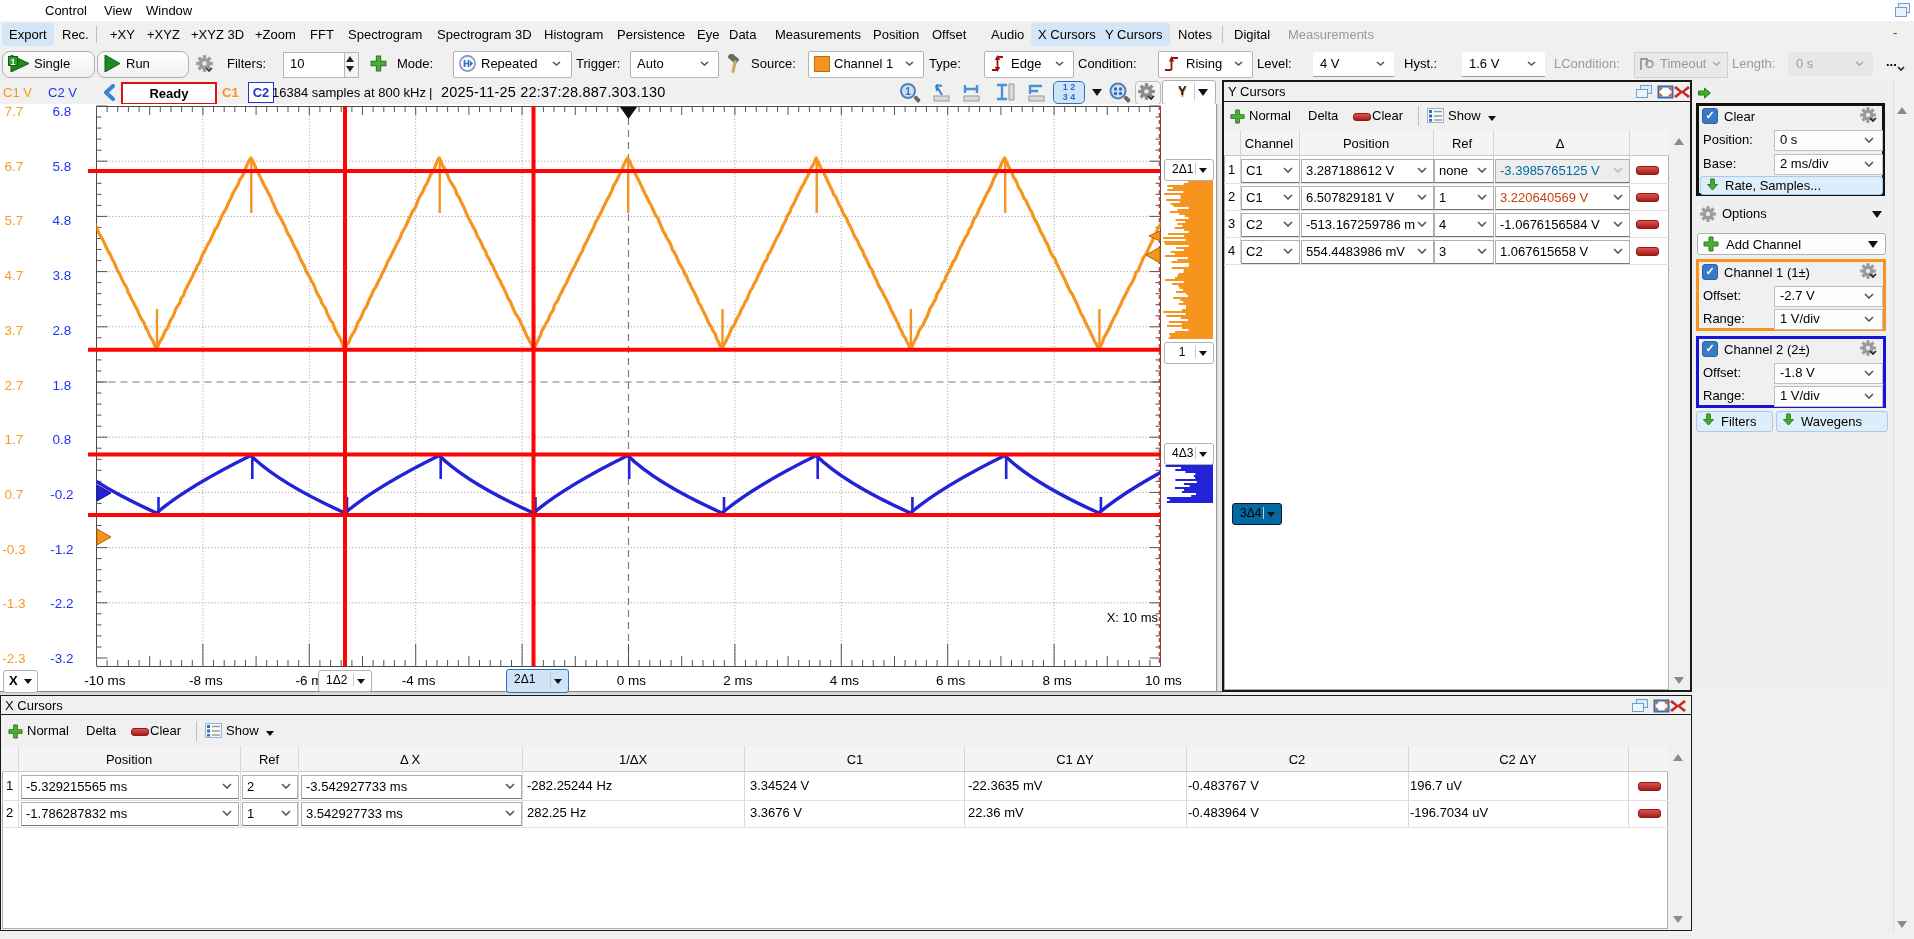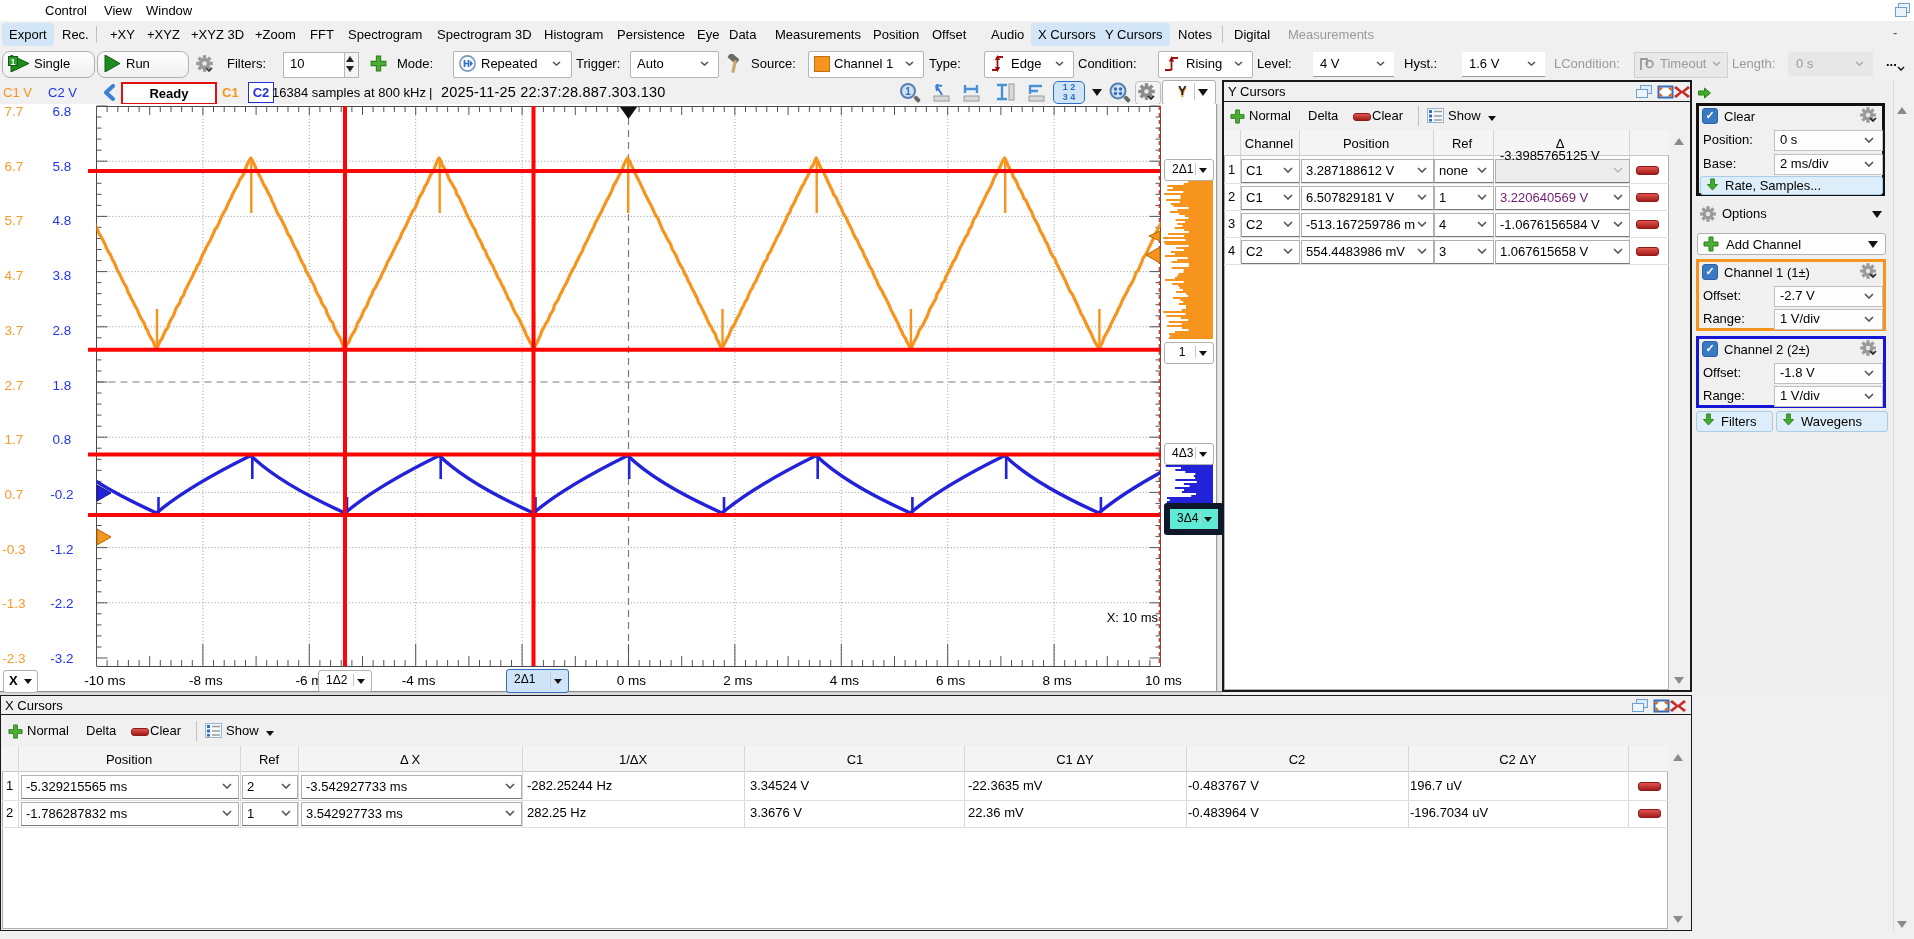--- a/index.html
+++ b/index.html
@@ -332,21 +332,21 @@
 <div class="abs" style="left:1164px;top:342px;width:48px;height:20px;background:#fff;border:1px solid #b0b0b0;border-radius:3px;z-index:5">
     <span class="tx" style="left:7px;top:2px;font-size:12px">&nbsp;&nbsp;1</span>
     <div class="abs" style="left:30px;top:3px;width:1px;height:12px;background:#c8c8c8"></div>
     <div class="darr" style="left:34px;top:8px;border-top-color:#111;border-left-width:4px;border-right-width:4px;border-top-width:5px"></div>
   </div>
 <div class="abs" style="left:1164px;top:443px;width:48px;height:20px;background:#fff;border:1px solid #b0b0b0;border-radius:3px;z-index:5">
     <span class="tx" style="left:7px;top:2px;font-size:12px">4Δ3</span>
     <div class="abs" style="left:30px;top:3px;width:1px;height:12px;background:#c8c8c8"></div>
     <div class="darr" style="left:34px;top:8px;border-top-color:#111;border-left-width:4px;border-right-width:4px;border-top-width:5px"></div>
   </div>
-<div class="abs" style="left:1164px;top:503px;width:48px;height:20px;background:#5eead4;border:6px solid #0f172a;border-radius:3px;z-index:5">
+<div class="abs" style="left:1232px;top:503px;width:48px;height:20px;background:#0369a1;border:1px solid #0f172a;border-radius:3px;z-index:5">
     <span class="tx" style="left:7px;top:2px;font-size:12px">3Δ4</span>
     <div class="abs" style="left:30px;top:3px;width:1px;height:12px;background:#c8c8c8"></div>
     <div class="darr" style="left:34px;top:8px;border-top-color:#111;border-left-width:4px;border-right-width:4px;border-top-width:5px"></div>
   </div>
 <div class="abs" style="left:3px;top:670px;width:33px;height:21px;background:#fff;border:1px solid #b0b0b0;border-radius:3px;z-index:5">
     <span class="tx" style="left:5px;top:2px;font-weight:bold">X</span>
     <div class="darr" style="left:20px;top:8px;border-top-color:#111;border-left-width:4px;border-right-width:4px;border-top-width:5px"></div>
   </div>
 <div class="abs" style="left:318px;top:670px;width:52px;height:20px;background:#fff;border:1px solid #b0b0b0;border-radius:3px;z-index:5">
     <span class="tx" style="left:7px;top:2px;font-size:12px">1Δ2</span>
@@ -412,21 +412,21 @@
 <span class="tx" style="left:1306px;top:163px;color:#000">3.287188612 V</span>
 <svg class="abs" style="left:1417px;top:167px" width="10" height="6" viewBox="0 0 10 6">
     <polyline points="1,1 5.0,5 9,1" fill="none" stroke="#555" stroke-width="1.6"></polyline>
   </svg>
 <div class="ccombo" style="left:1434px;top:159px;width:58px;height:22px;background:#fff"></div>
 <span class="tx" style="left:1439px;top:163px;color:#000">none</span>
 <svg class="abs" style="left:1477px;top:167px" width="10" height="6" viewBox="0 0 10 6">
     <polyline points="1,1 5.0,5 9,1" fill="none" stroke="#555" stroke-width="1.6"></polyline>
   </svg>
 <div class="ccombo" style="left:1495px;top:159px;width:133px;height:22px;background:#ededed"></div>
-<span class="tx" style="left:1500px;top:148px;color:#000000">-3.3985765125 V</span>
+<span class="tx" style="left:1500px;top:163px;color:#0369a1">-3.3985765125 V</span>
 <svg class="abs" style="left:1613px;top:167px" width="10" height="6" viewBox="0 0 10 6">
     <polyline points="1,1 5.0,5 9,1" fill="none" stroke="#b9b9b9" stroke-width="1.6"></polyline>
   </svg>
 <div class="deld" style="left:1636px;top:166px;width:21px;height:7px"></div>
 <span class="tx" style="left:1228px;top:189px">2</span>
 <div class="abs" style="left:1224px;top:210px;width:445px;height:1px;background:#e0e0e0"></div>
 <div class="ccombo" style="left:1241px;top:186px;width:57px;height:22px;background:#fff"></div>
 <span class="tx" style="left:1246px;top:190px;color:#000">C1</span>
 <svg class="abs" style="left:1283px;top:194px" width="10" height="6" viewBox="0 0 10 6">
     <polyline points="1,1 5.0,5 9,1" fill="none" stroke="#555" stroke-width="1.6"></polyline>
@@ -435,21 +435,21 @@
 <span class="tx" style="left:1306px;top:190px;color:#000">6.507829181 V</span>
 <svg class="abs" style="left:1417px;top:194px" width="10" height="6" viewBox="0 0 10 6">
     <polyline points="1,1 5.0,5 9,1" fill="none" stroke="#555" stroke-width="1.6"></polyline>
   </svg>
 <div class="ccombo" style="left:1434px;top:186px;width:58px;height:22px;background:#fff"></div>
 <span class="tx" style="left:1439px;top:190px;color:#000">1</span>
 <svg class="abs" style="left:1477px;top:194px" width="10" height="6" viewBox="0 0 10 6">
     <polyline points="1,1 5.0,5 9,1" fill="none" stroke="#555" stroke-width="1.6"></polyline>
   </svg>
 <div class="ccombo" style="left:1495px;top:186px;width:133px;height:22px;background:#fff"></div>
-<span class="tx" style="left:1500px;top:190px;color:#701a75">3.220640569 V</span>
+<span class="tx" style="left:1500px;top:190px;color:#c2410c">3.220640569 V</span>
 <svg class="abs" style="left:1613px;top:194px" width="10" height="6" viewBox="0 0 10 6">
     <polyline points="1,1 5.0,5 9,1" fill="none" stroke="#555" stroke-width="1.6"></polyline>
   </svg>
 <div class="deld" style="left:1636px;top:193px;width:21px;height:7px"></div>
 <span class="tx" style="left:1228px;top:216px">3</span>
 <div class="abs" style="left:1224px;top:237px;width:445px;height:1px;background:#e0e0e0"></div>
 <div class="ccombo" style="left:1241px;top:213px;width:57px;height:22px;background:#fff"></div>
 <span class="tx" style="left:1246px;top:217px;color:#000">C2</span>
 <svg class="abs" style="left:1283px;top:221px" width="10" height="6" viewBox="0 0 10 6">
     <polyline points="1,1 5.0,5 9,1" fill="none" stroke="#555" stroke-width="1.6"></polyline>

